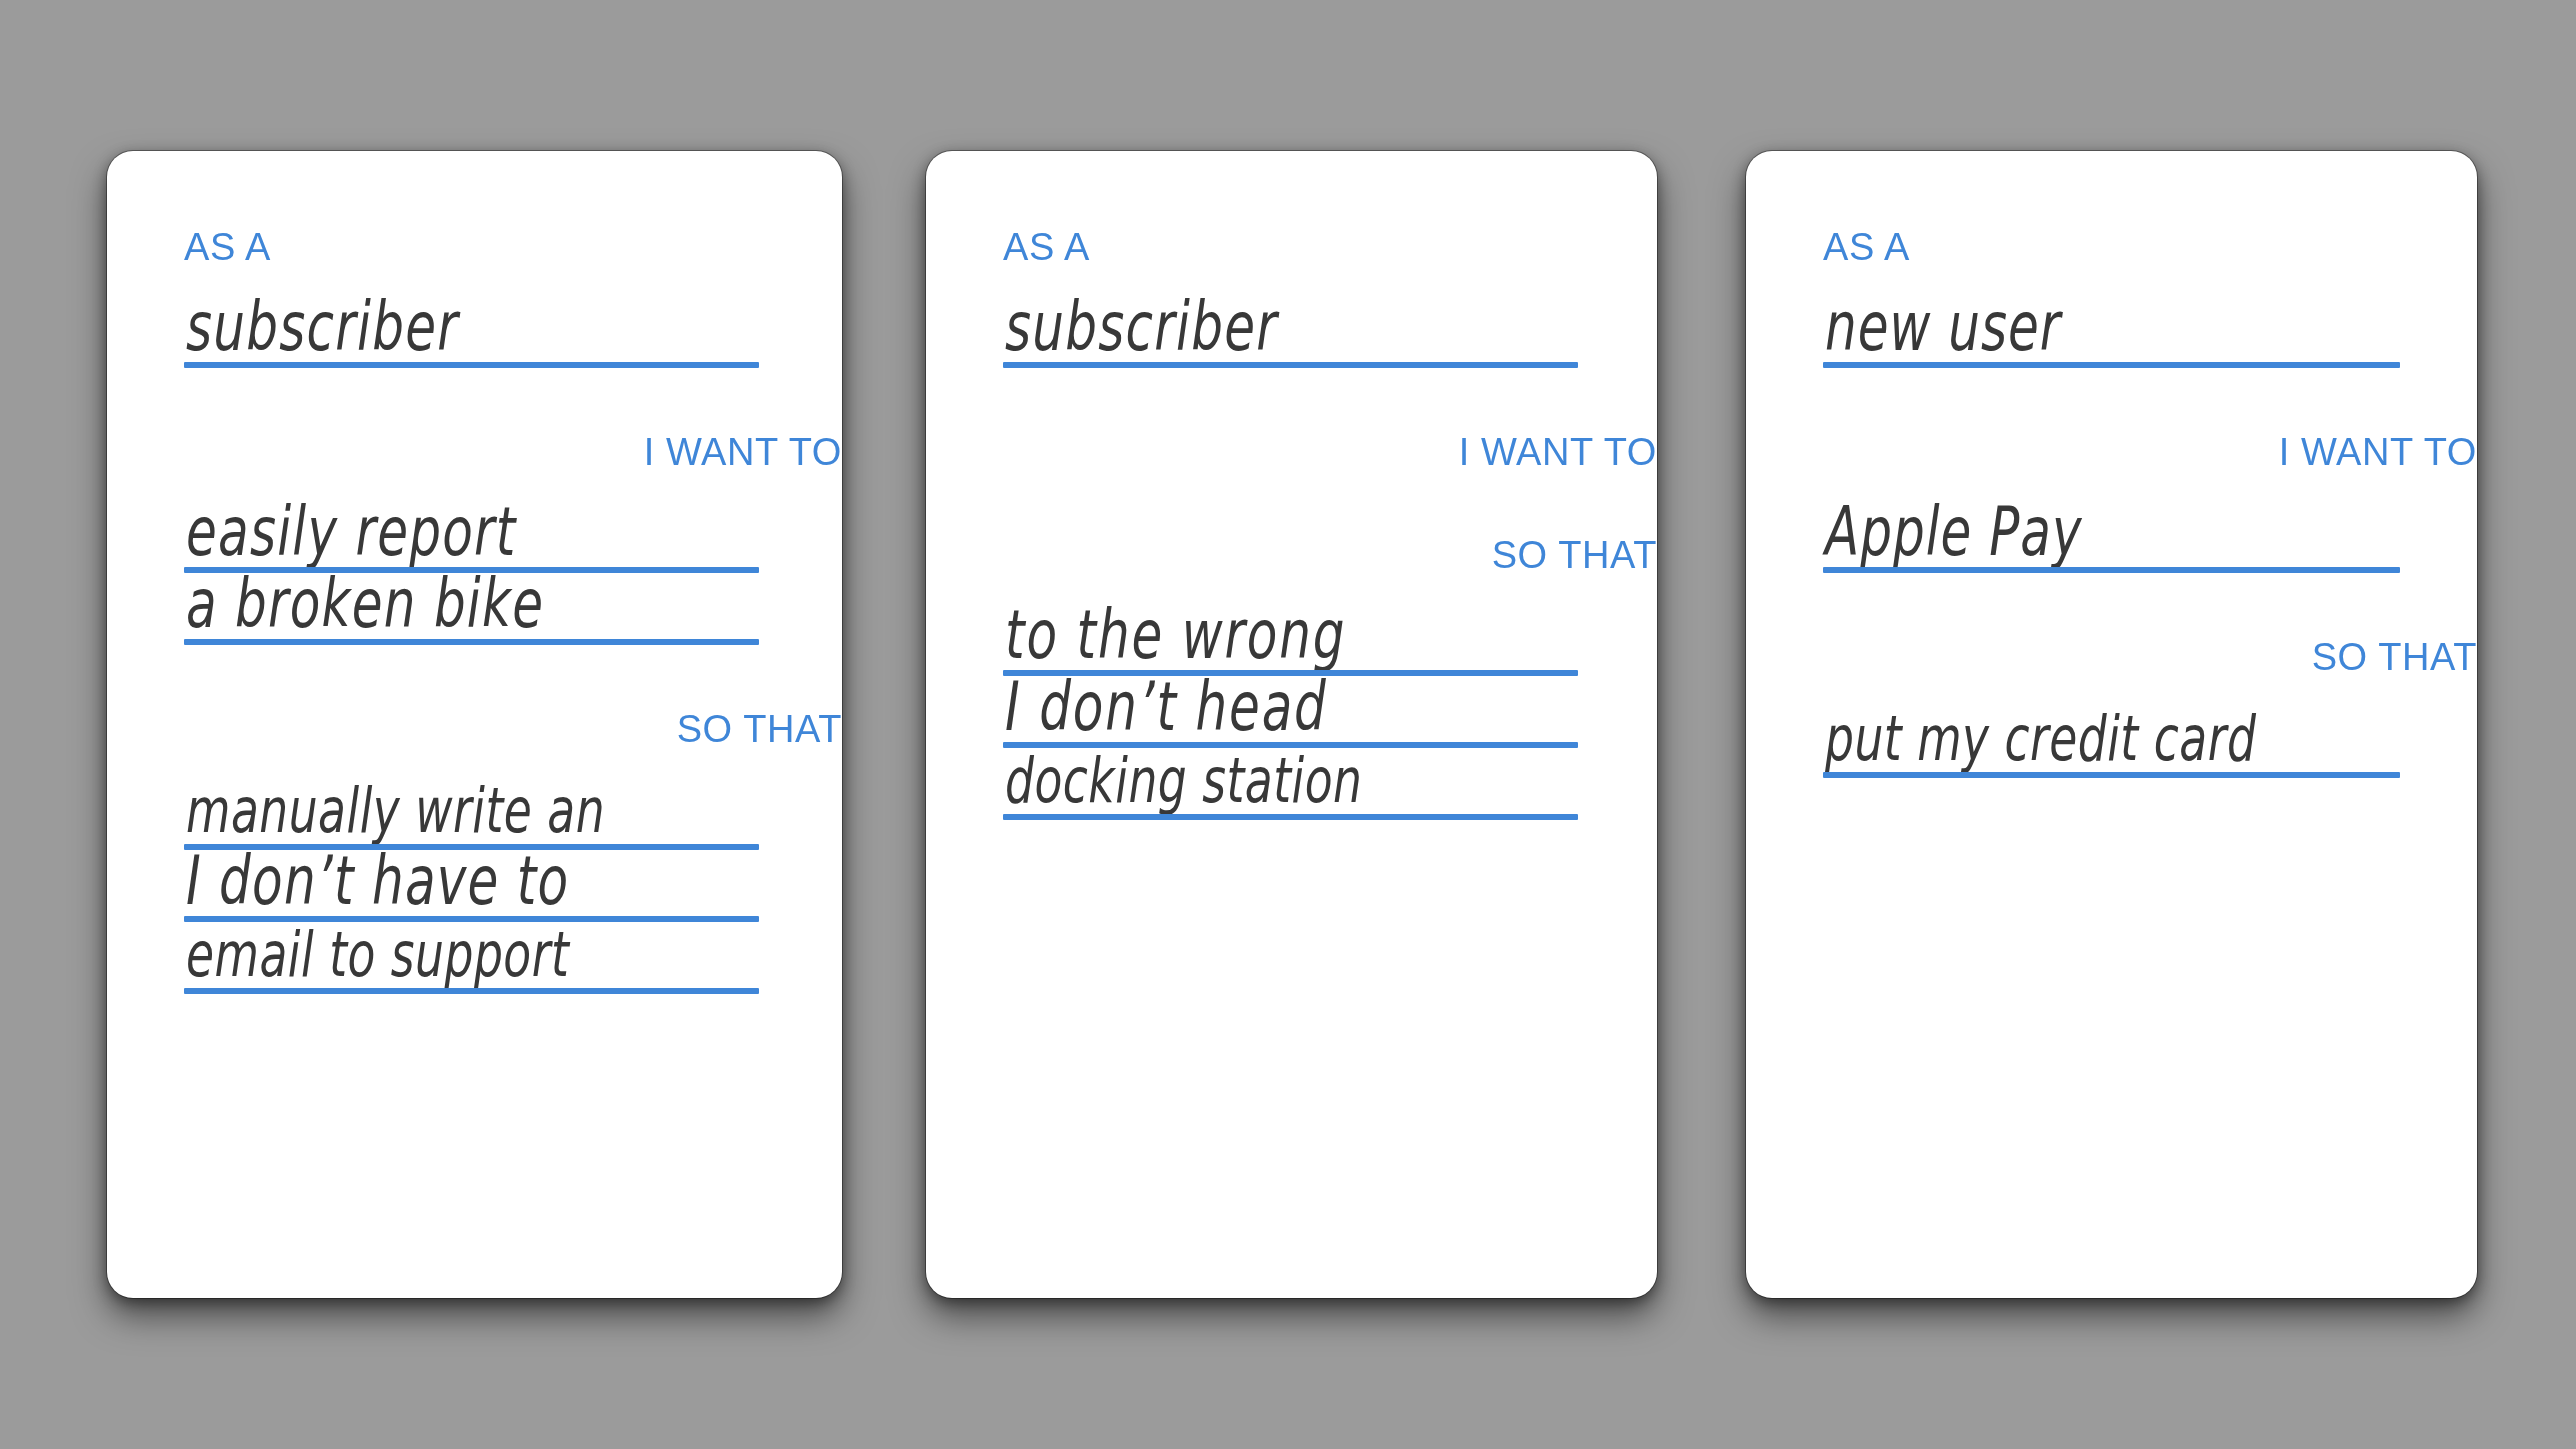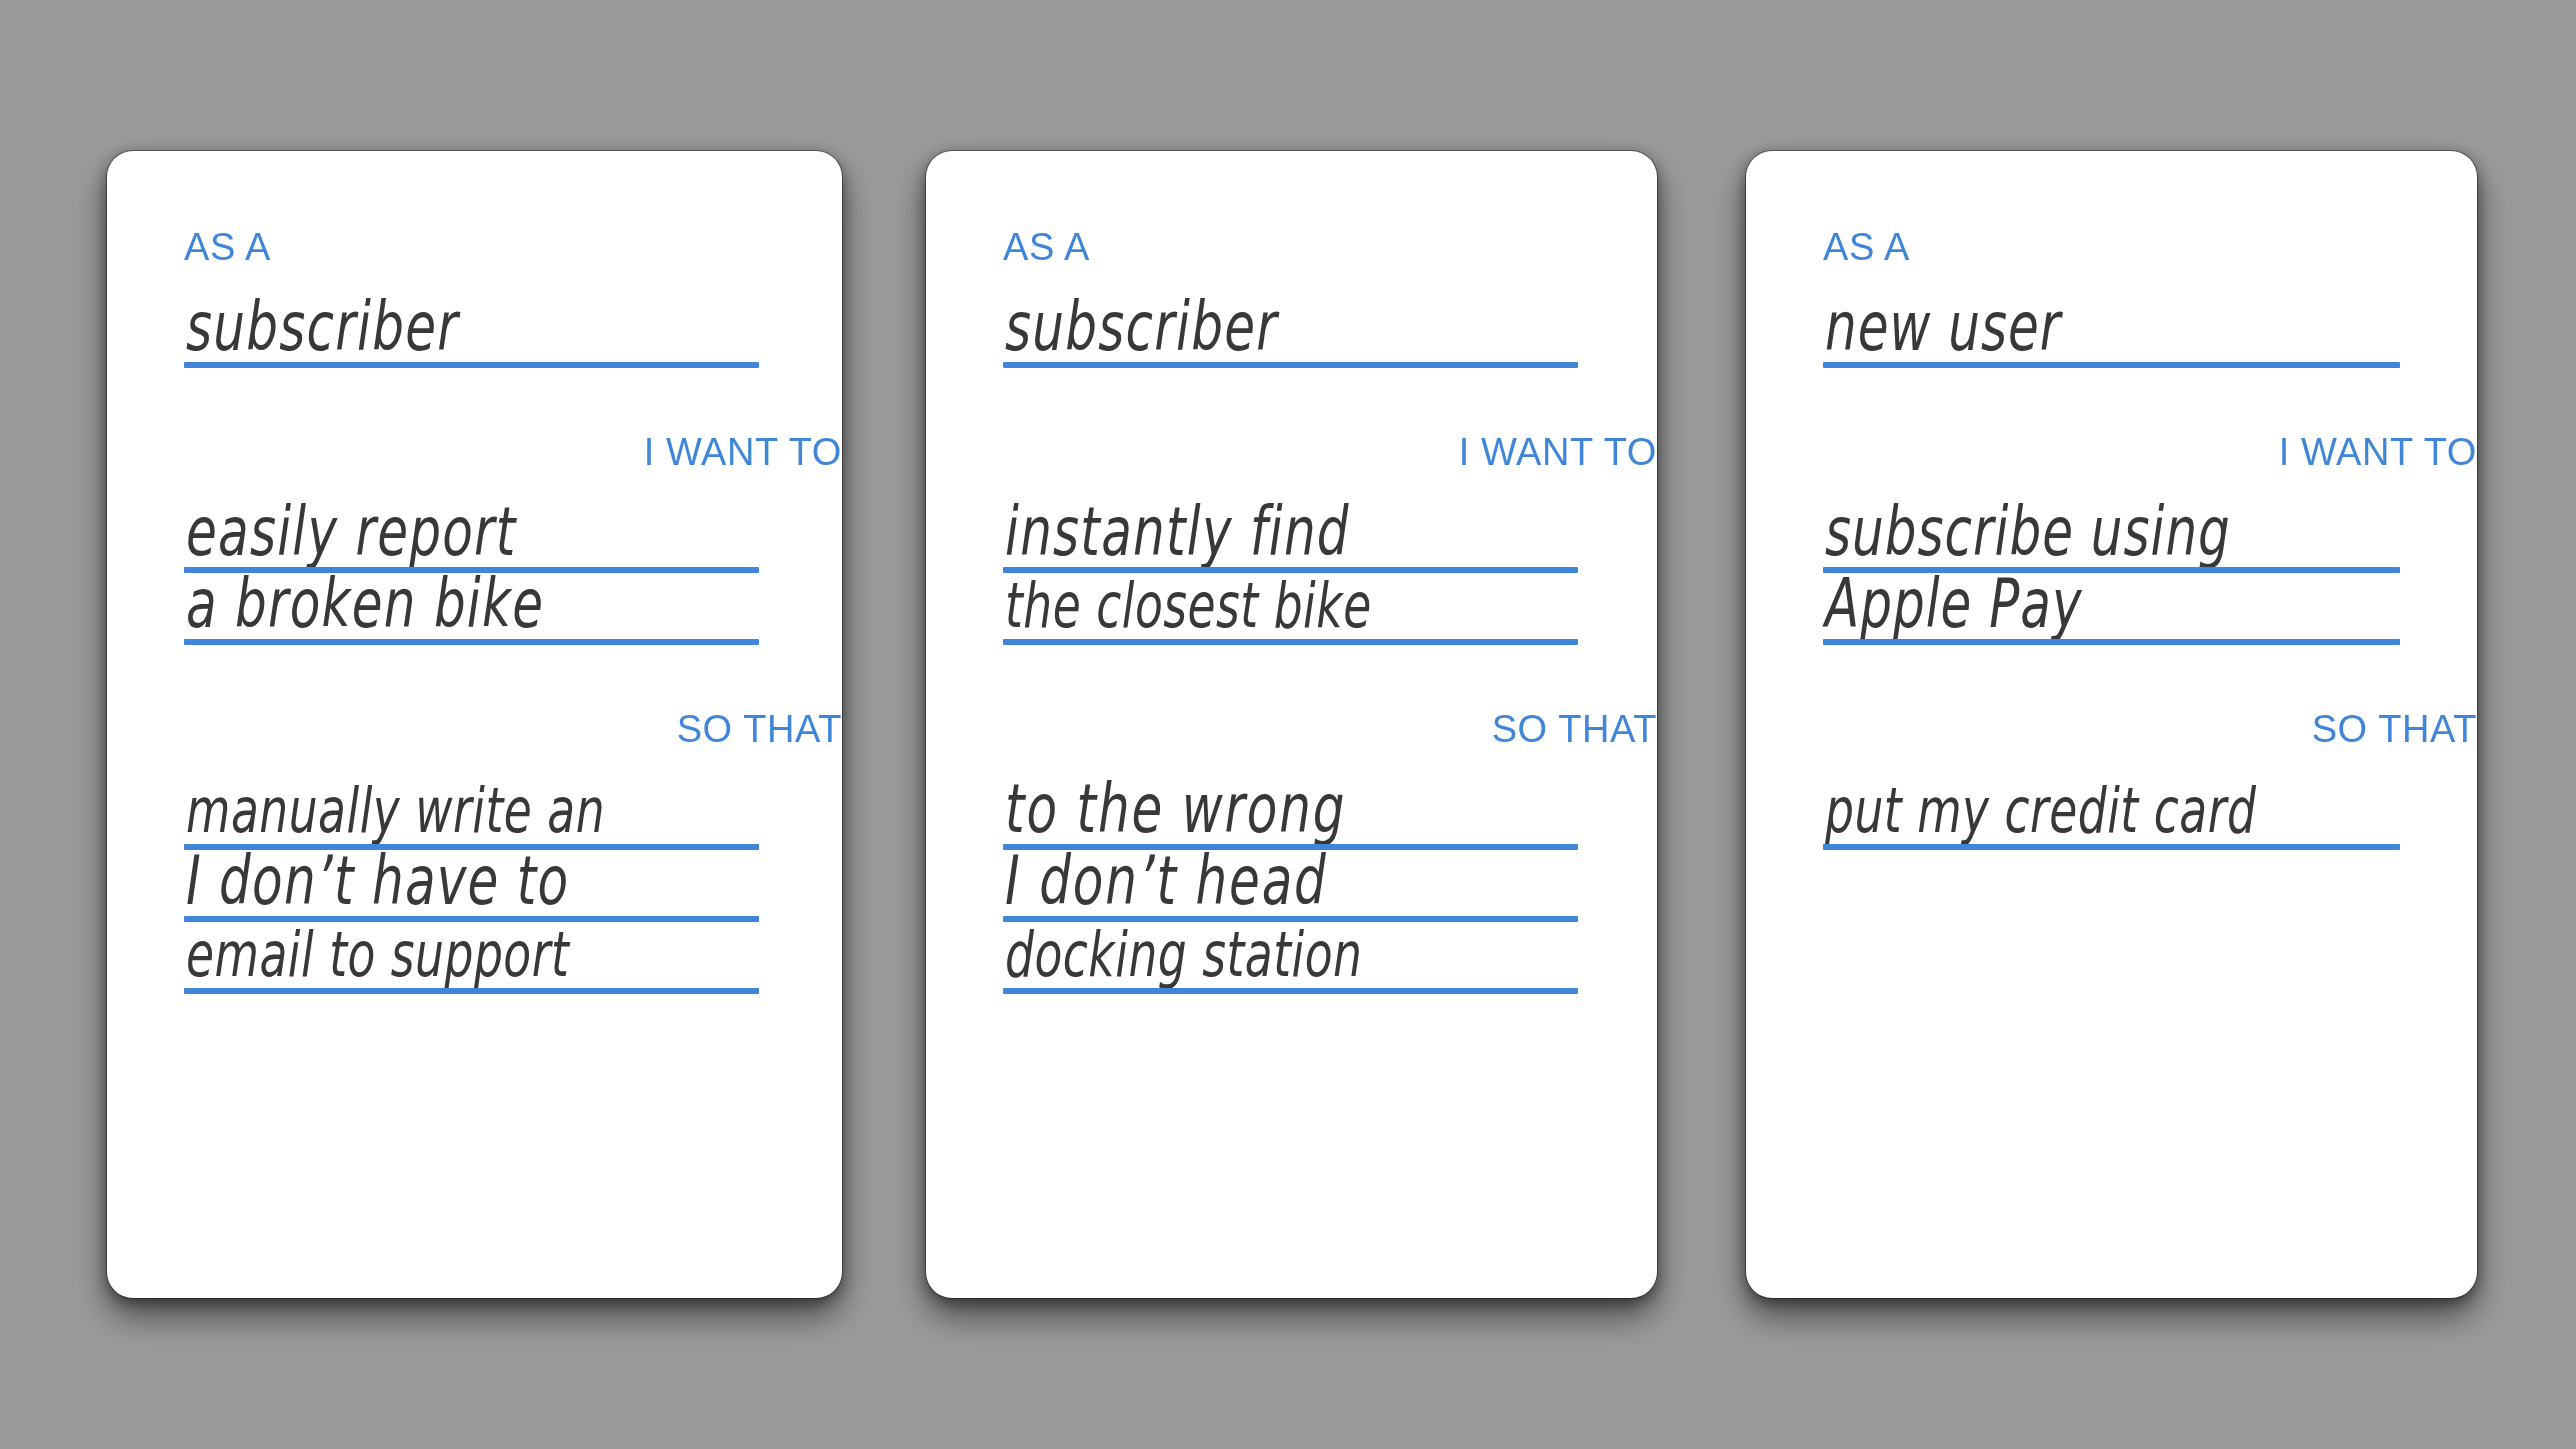--- a/index.html
+++ b/index.html
@@ -163,28 +163,20 @@
       <div class="section-label">AS A</div>
       <div class="lines">
         <div class="line">
           <span class="hand">subscriber</span>
         </div>
       </div>
     </div>
 
     <div class="section">
       <div class="section-label">I WANT TO</div>
-      <div class="lines">
-        <div class="line">
-          <span class="hand">instantly find</span>
-        </div>
-        <div class="line">
-          <span class="hand tight">the closest  bike</span>
-        </div>
-      </div>
     </div>
 
     <div class="section">
       <div class="section-label">SO THAT</div>
       <div class="lines">
         <div class="line">
           <span class="hand wide">to the wrong</span>
         </div>
         <div class="line">
           <span class="hand wide">I don’t head</span>
@@ -205,23 +197,20 @@
         <div class="line">
           <span class="hand">new user</span>
         </div>
       </div>
     </div>
 
     <div class="section">
       <div class="section-label">I WANT TO</div>
       <div class="lines">
         <div class="line">
-          <span class="hand">subscribe using</span>
-        </div>
-        <div class="line">
           <span class="hand">Apple Pay</span>
         </div>
       </div>
     </div>
 
     <div class="section">
       <div class="section-label">SO THAT</div>
       <div class="lines">
         <div class="line">
           <span class="hand tight">put my credit card</span>

